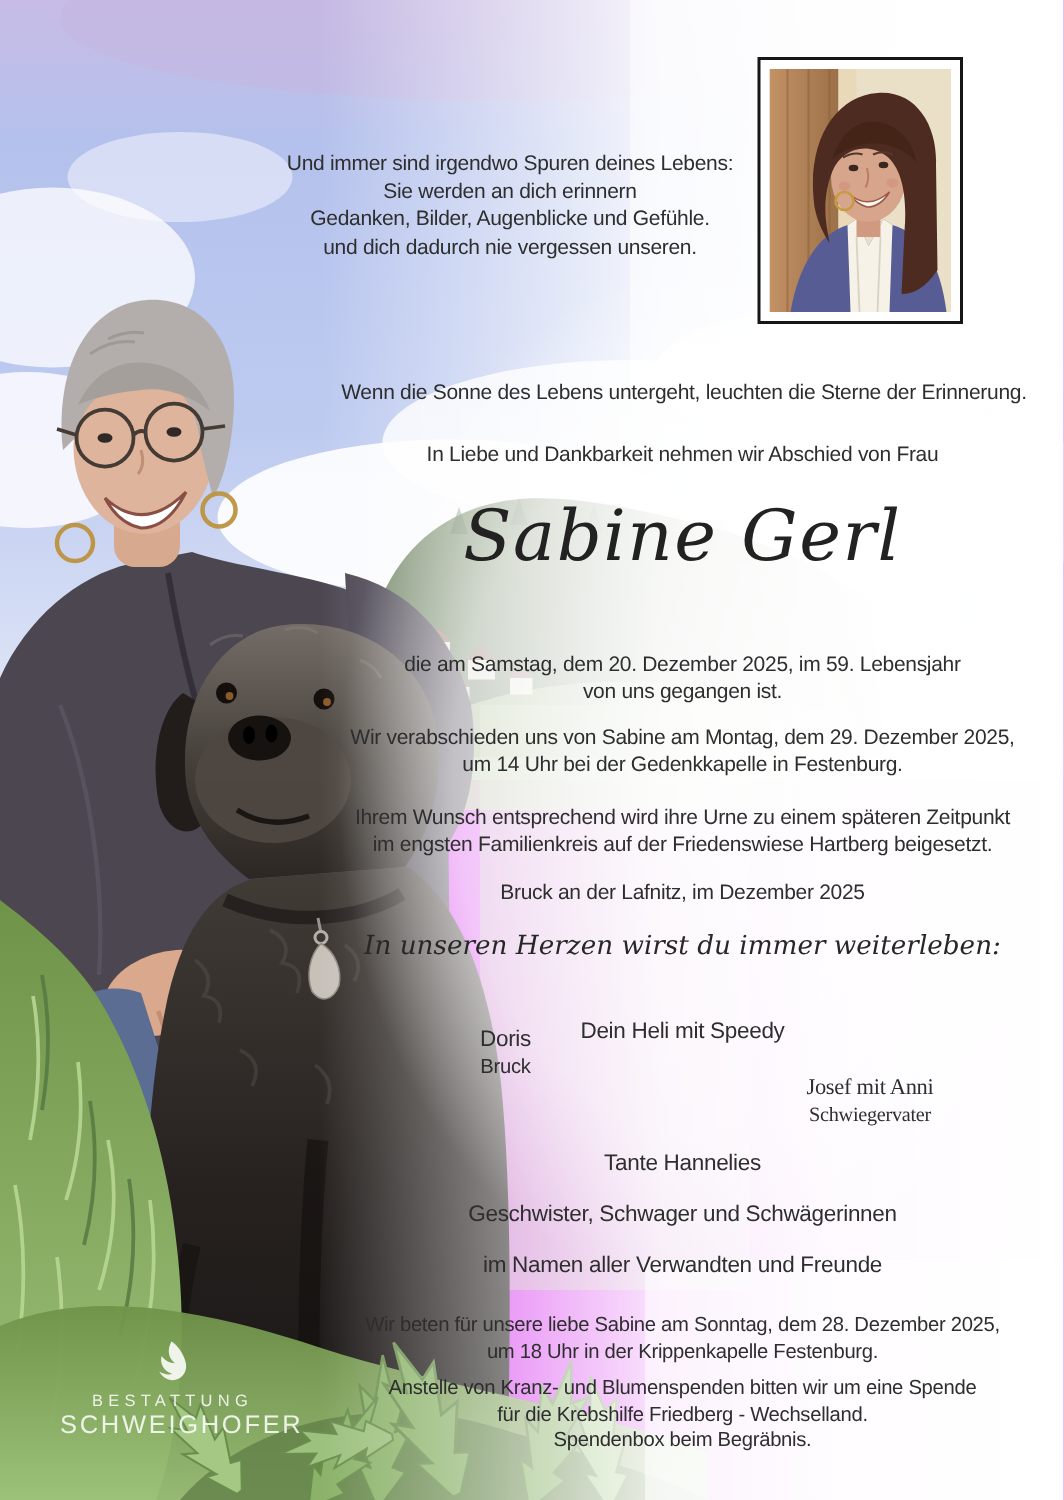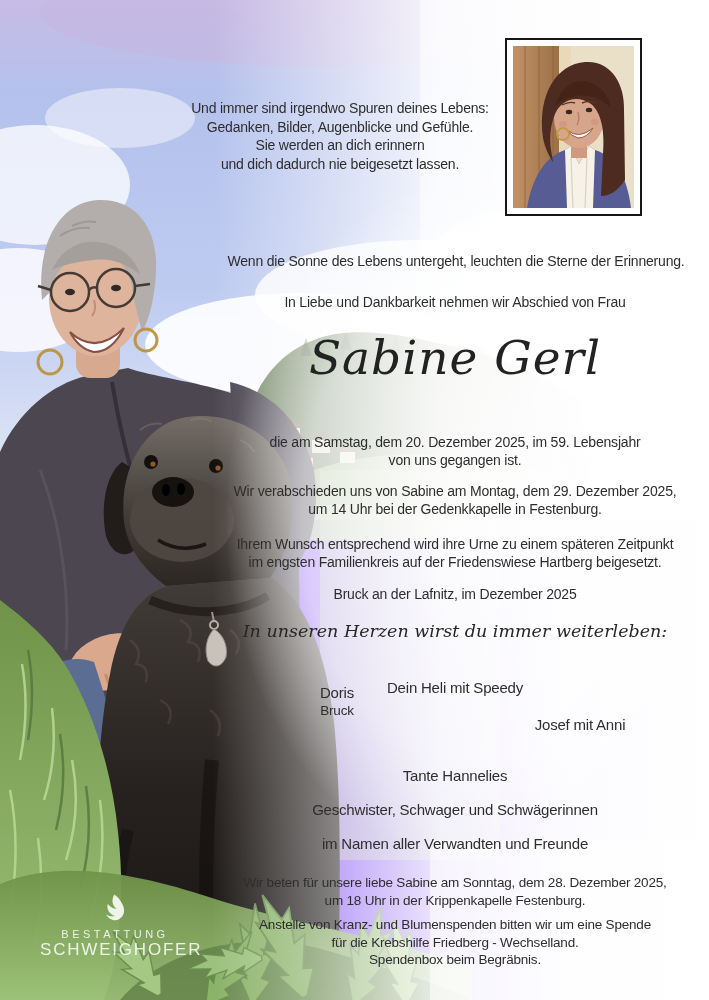--- a/index.html
+++ b/index.html
@@ -1,17 +1,17 @@
 <!DOCTYPE html>
 <html><head>
 <meta charset="utf-8">
 <style>
   html,body{margin:0;padding:0;background:#ffffff;}
   .page{
-    position:relative;width:709px;height:1000px;overflow:hidden;background:#8b5cf6;
+    position:relative;width:709px;height:1000px;overflow:hidden;background:#d946ef;
     font-family:"Liberation Sans",sans-serif;color:#2e2e2e;
   }
   .bg{position:absolute;left:0;top:0;width:709px;height:1000px;display:block;}
   .txt{position:absolute;text-align:center;font-size:14px;line-height:18px;letter-spacing:-0.2px;color:#2e2e2e;}
   .poem{top:99px;left:140px;width:400px;line-height:18.6px;}
   .sun-quote{top:252px;left:156px;width:600px;}
   .intro{top:293px;left:155px;width:600px;}
   .name{
     top:330px;left:155px;width:600px;font-size:47px;line-height:56px;
     font-family:"DejaVu Serif",serif;font-style:italic;font-weight:400;letter-spacing:1px;color:#222;
@@ -22,21 +22,21 @@
   .place-date{top:585px;left:155px;width:600px;}
   .hearts{
     top:618px;left:155px;width:600px;font-size:17.5px;line-height:26px;
     font-family:"DejaVu Serif",serif;font-style:italic;color:#272727;letter-spacing:0;
   }
   .primary-mourner{top:679px;left:155px;width:600px;font-size:15px;}
   .mourner{line-height:18px;}
   .mourner .m-name{font-size:15px;}
   .mourner .m-rel{font-size:13.5px;line-height:17px;}
   .mourner-left{top:684px;left:277px;width:120px;}
-  .mourner-right{top:716px;left:495px;width:170px;}
+  .mourner-right{top:716px;left:495px;width:170px;font-family:Liberation Serif, serif;}
   .aunt{top:767px;left:155px;width:600px;font-size:15px;}
   .siblings{top:801px;left:155px;width:600px;font-size:15px;}
   .all-line{top:835px;left:155px;width:600px;font-size:15px;}
   .prayer{top:874px;left:155px;width:600px;font-size:13.5px;line-height:17.5px;}
   .donation{top:916px;left:155px;width:600px;font-size:13.5px;line-height:17.5px;}
   .portrait{
     position:absolute;left:505px;top:38px;width:121px;height:162px;
     border:2px solid #161616;background:#ffffff;padding:6px;
   }
   .portrait svg{display:block;width:121px;height:162px;}
@@ -242,23 +242,23 @@
       <path d="M65,66 q2,8 -1,13" stroke="#b97f66" stroke-width="1.4" fill="none"></path>
       <path d="M54,84 Q66,94 80,82 Q74,92 65,92 Q58,90 54,84 Z" fill="#fbf7ef" stroke="#9a584a" stroke-width="1"></path>
       <ellipse cx="50" cy="78" rx="4" ry="3" fill="#c87f6d" opacity="0.3"></ellipse>
       <ellipse cx="82" cy="76" rx="4" ry="3" fill="#c87f6d" opacity="0.3"></ellipse>
       <circle cx="50" cy="88" r="6" fill="none" stroke="#c59b43" stroke-width="1.8"></circle>
     </svg>
   </div>
 
   <div class="txt poem">
     <div>Und immer sind irgendwo Spuren deines Lebens:</div>
+    <div>Sie werden an dich erinnern</div>
     <div>Gedanken, Bilder, Augenblicke und Gefühle.</div>
-    <div>Sie werden an dich erinnern</div>
-    <div>und dich dadurch nie beigesetzt lassen.</div>
+    <div>und dich dadurch nie vergessen unseren.</div>
   </div>
 
   <div class="txt sun-quote">Wenn die Sonne des Lebens untergeht, leuchten die Sterne der Erinnerung.</div>
 
   <div class="txt intro">In Liebe und Dankbarkeit nehmen wir Abschied von Frau</div>
 
   <div class="txt name">Sabine Gerl</div>
 
   <div class="txt death">
     <div>die am Samstag, dem 20. Dezember 2025, im 59. Lebensjahr</div>
@@ -281,20 +281,21 @@
 
   <div class="txt primary-mourner">Dein Heli mit Speedy</div>
 
   <div class="txt mourner mourner-left">
     <div class="m-name">Doris</div>
     <div class="m-rel">Bruck</div>
   </div>
 
   <div class="txt mourner mourner-right">
     <div class="m-name">Josef mit Anni</div>
+    <div class="m-rel">Schwiegervater</div>
   </div>
 
   <div class="txt aunt">Tante Hannelies</div>
 
   <div class="txt siblings">Geschwister, Schwager und Schwägerinnen</div>
 
   <div class="txt all-line">im Namen aller Verwandten und Freunde</div>
 
   <div class="txt prayer">
     <div>Wir beten für unsere liebe Sabine am Sonntag, dem 28. Dezember 2025,</div>

